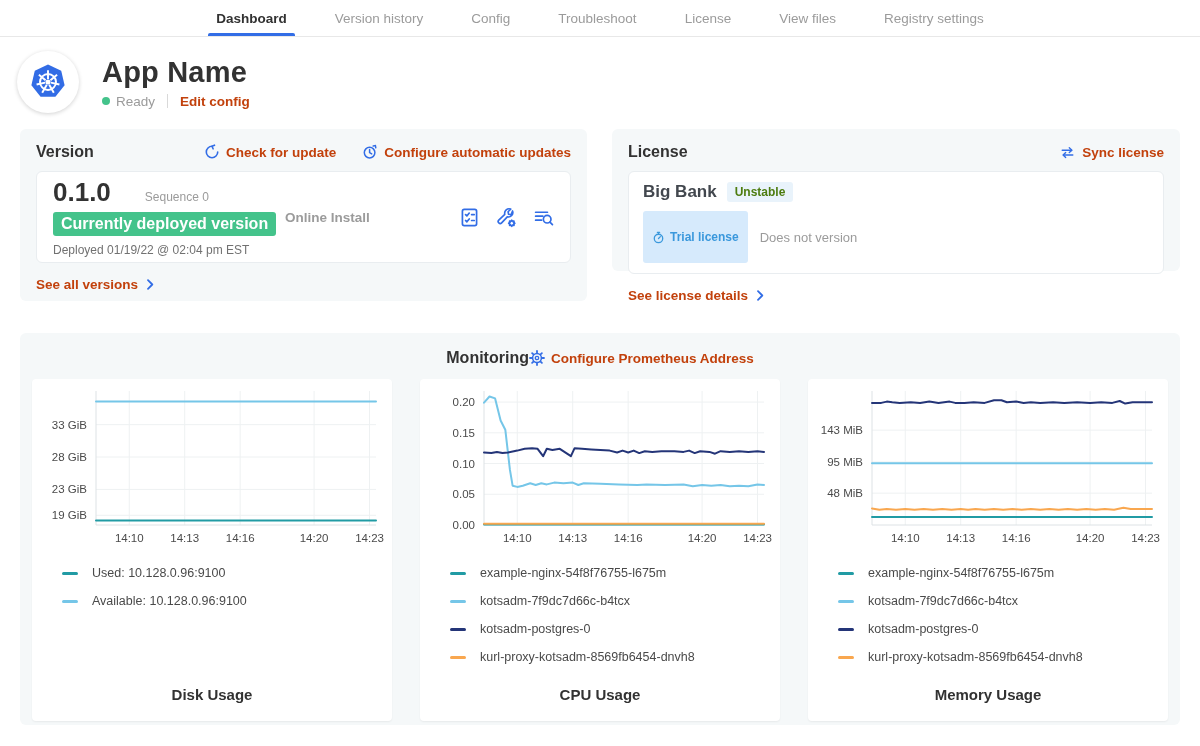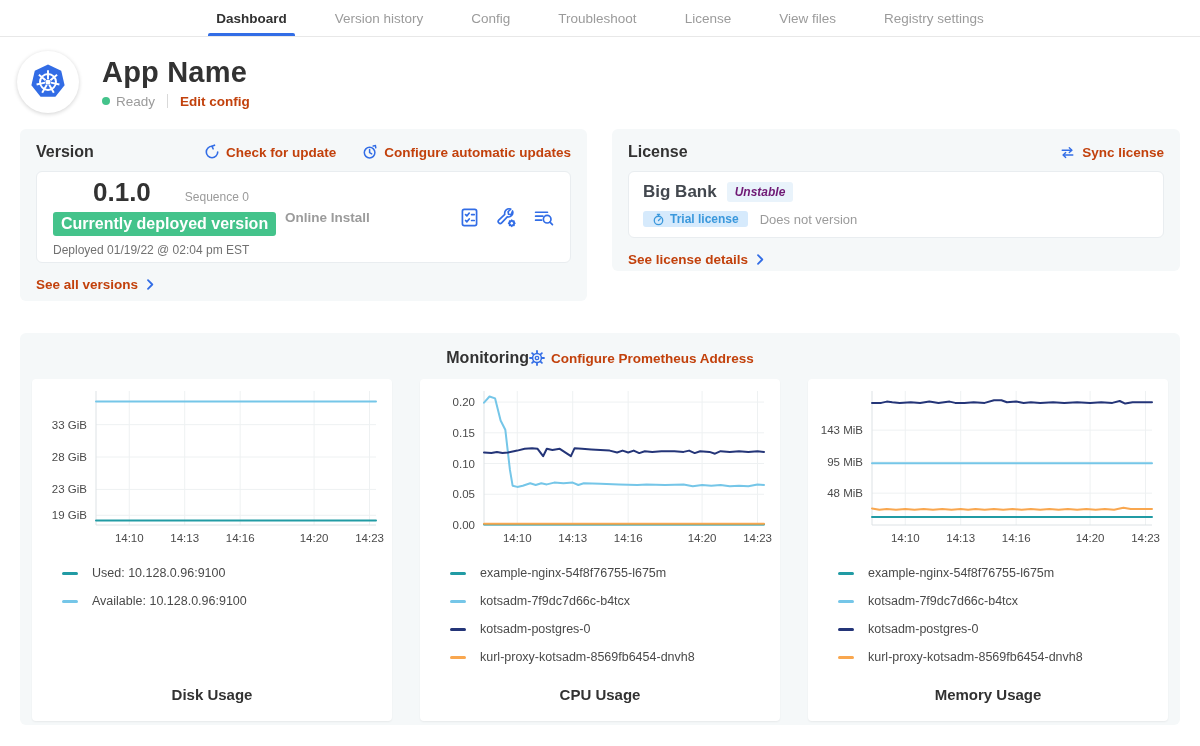--- a/index.html
+++ b/index.html
@@ -35,39 +35,39 @@
   .panel-license { width:568px; height:142px; }
   .panel-head { display:flex; align-items:center; justify-content:space-between; margin-bottom:10px; }
   .panel-title { font-size:16px; font-weight:bold; }
   .panel-links { display:flex; gap:26px; }
   .inner-card { background:#fff; border:1px solid #e9edf0; border-radius:6px; }
 
   
   .version-inner { display:flex; align-items:center; padding:10px 16px; height:92px; }
   .v-col1 { width:232px; }
   .v-line1 { display:flex; align-items:baseline; gap:10px; }
-  .v-number { font-size:26px; font-weight:bold;margin-left:40px; }
+  .v-number { font-size:26px; font-weight:bold; }
   .v-seq { font-size:12px; color:#9b9b9b;margin-left:24px; }
   .v-badge { display:inline-block; margin-top:4px; background:#44c38b; color:#fff;
     font-size:16px; font-weight:bold; padding:3px 8px; border-radius:3px; }
   .v-deployed { margin-top:7px; font-size:12px; color:#717171; }
   .v-col2 { flex:1; font-size:13.5px; font-weight:bold; color:#9b9b9b; }
   .v-icons { display:flex; gap:16px; color:#326de6; align-items:center; }
   .v-icons .icon-btn { cursor:pointer; display:flex; }
   .see-link { margin-top:12px; }
 
   
   .license-inner { padding:10px 14px; }
   .l-line1 { display:flex; align-items:center; gap:10px; }
   .l-name { font-size:17px; font-weight:bold; color:#42474e; }
-  .badge-soft { background:#e9f3fb; color:#701a75; font-size:12px; font-weight:bold;
-    padding:3px 8px; border-radius:3px;font-style:italic; }
+  .badge-soft { background:#e9f3fb; color:#4d7c0f; font-size:12px; font-weight:bold;
+    padding:3px 8px; border-radius:3px; }
   .l-line2 { display:flex; align-items:center; gap:12px; margin-top:9px; }
   .badge-trial { background:#d6eafc; color:#3a98dc; font-size:12px; font-weight:bold;
-    padding:1px 9px; border-radius:3px; display:inline-flex; align-items:center; gap:5px; }
+    padding:19px 9px; border-radius:3px; display:inline-flex; align-items:center; gap:5px; }
   .l-expiry { font-size:13px; color:#9b9b9b; }
 
   
   .monitoring { margin:32px 20px 0 20px; background:#f5f8f9; border-radius:6px;
     padding:12px 12px 12px 12px; height:392px; }
   .mon-head { display:flex; align-items:center; justify-content:center;
     margin-bottom:12px; padding-top:4px; }
   .charts-row { display:flex; gap:28px; }
   .chart-card { width:360px; height:342px; background:#fff; border-radius:4px;
     box-shadow:0 1px 2px rgba(0,0,0,.06); display:flex; flex-direction:column; }

